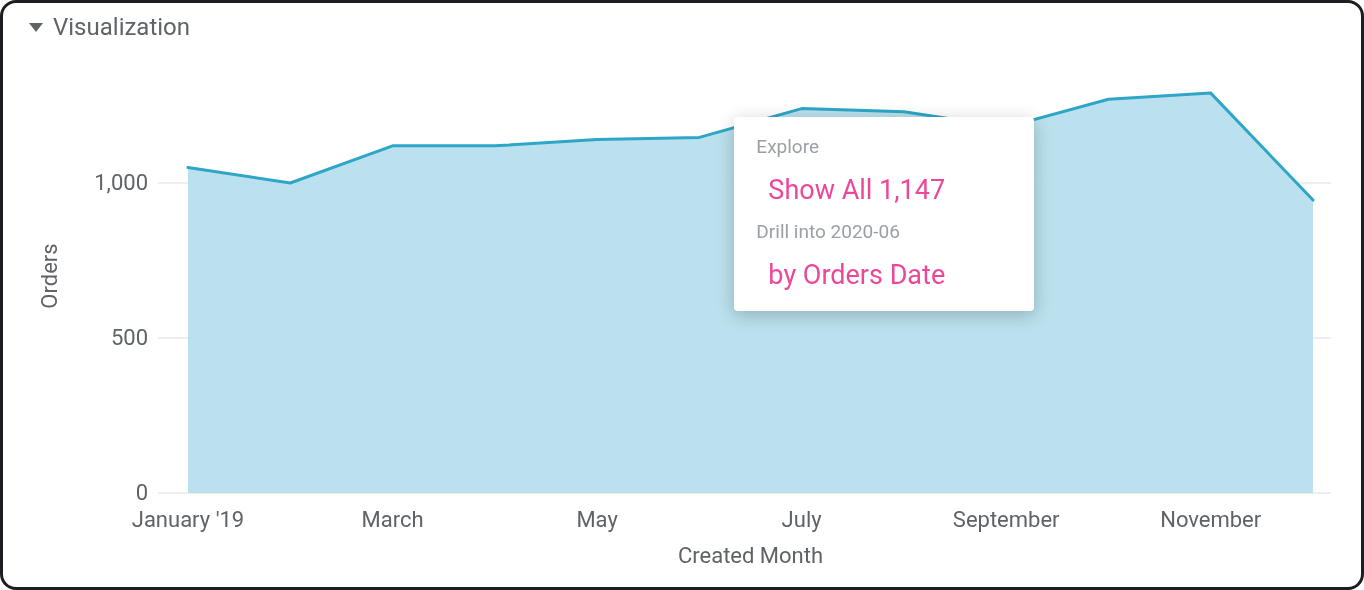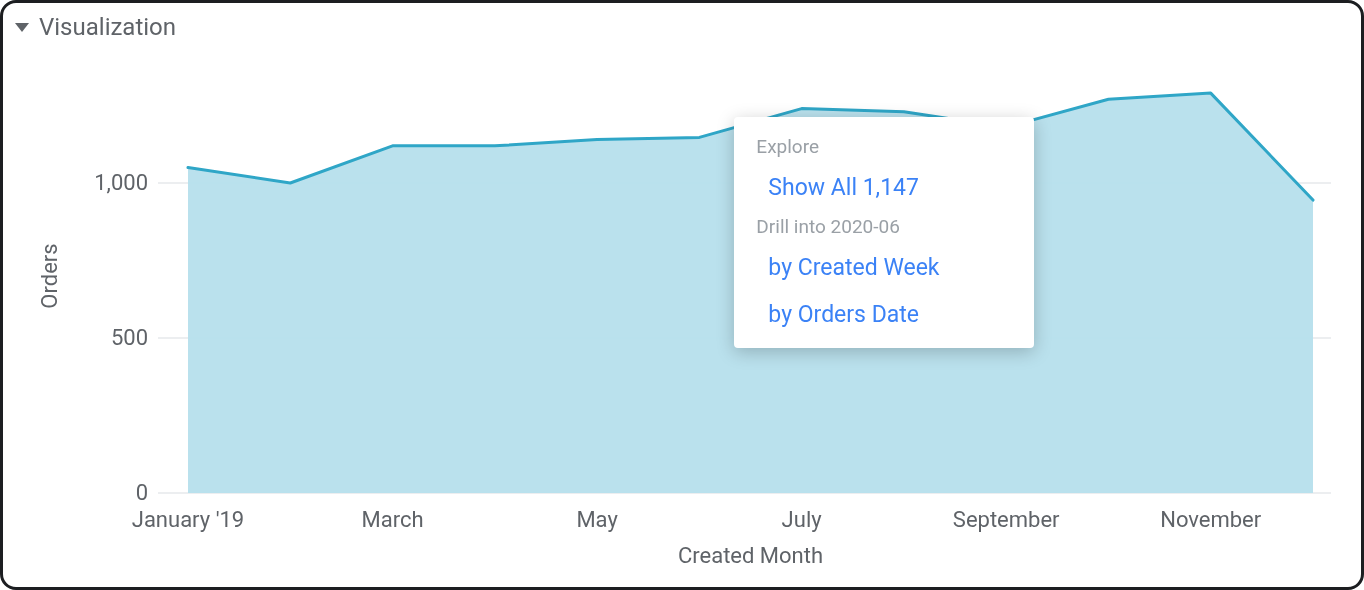--- a/index.html
+++ b/index.html
@@ -16,21 +16,21 @@
     border: 3px solid #1c1e21;
     border-radius: 16px;
     position: relative;
     overflow: hidden;
     background: #fff;
   }
   .panel-header {
     display: flex;
     align-items: center;
     gap: 10px;
-    padding: 10px 18px 6px 12px;
+    padding: 10px 18px 6px 26px;
     font-size: 24px;
     color: #5f6368;
   }
   .tri {
     width: 0; height: 0;
     border-left: 7px solid transparent;
     border-right: 7px solid transparent;
     border-top: 9px solid #5f6368;
   }
   .chart-wrap {
@@ -66,24 +66,24 @@
     padding: 14px 0 10px 0;
     min-width: 300px;
     font-size: 22px;
   }
   .popover .section-label {
     color: #9aa0a6;
     font-size: 19px;
     padding: 4px 22px 6px 22px;
   }
   .popover .item {
-    color: #3b82f6;
+    color: #ec4899;
     padding: 10px 22px 10px 34px;
     cursor: pointer;
-    font-size: 23px;
+    font-size: 27px;
   }
 </style>
 </head>
 <body>
 
 <div class="frame">
 
   <div class="panel-header">
     <span class="tri"></span>
     <span>Visualization</span>
@@ -106,18 +106,17 @@
         <text x="1003.1818181818182" y="478" text-anchor="middle" class="axis-text">September</text>
         <text x="1207.7272727272727" y="478" text-anchor="middle" class="axis-text">November</text>
         <text x="747.5" y="514" text-anchor="middle" class="axis-title">Created Month</text>
         <text x="0" y="0" text-anchor="middle" class="axis-title" transform="translate(54 227) rotate(-90)">Orders</text>
       </svg>
 
     <div class="popover" id="popover" style="left: 731.364px; top: 68.43px;">
       <div class="section-label">Explore</div>
       <div class="item">Show All 1,147</div>
       <div class="section-label">Drill into 2020-06</div>
-      <div class="item">by Created Week</div>
       <div class="item">by Orders Date</div>
     </div>
   </div>
 
 </div>
 
 </body></html>

